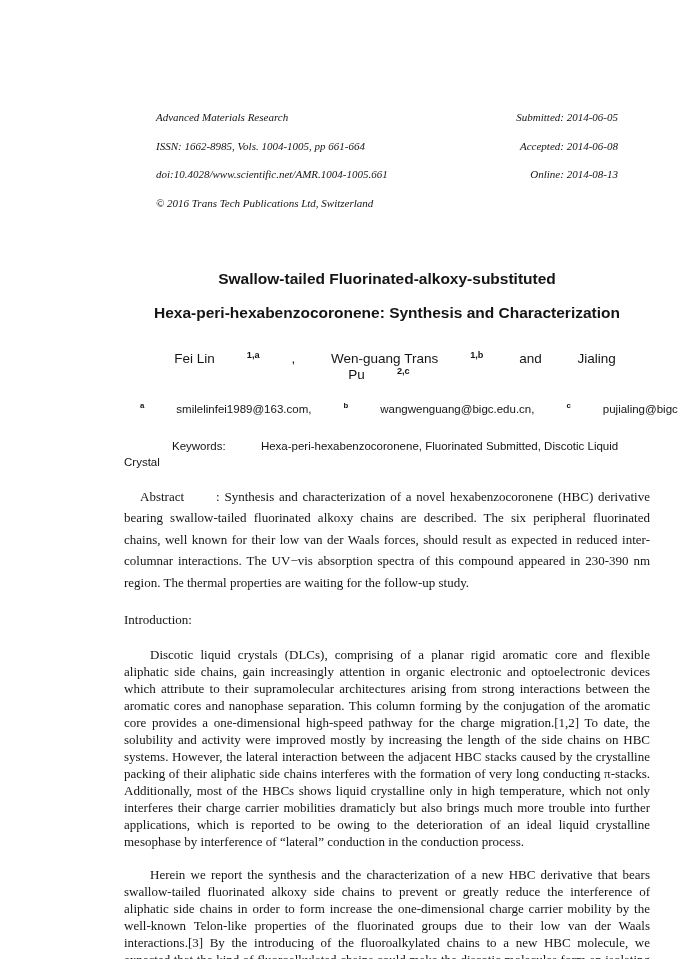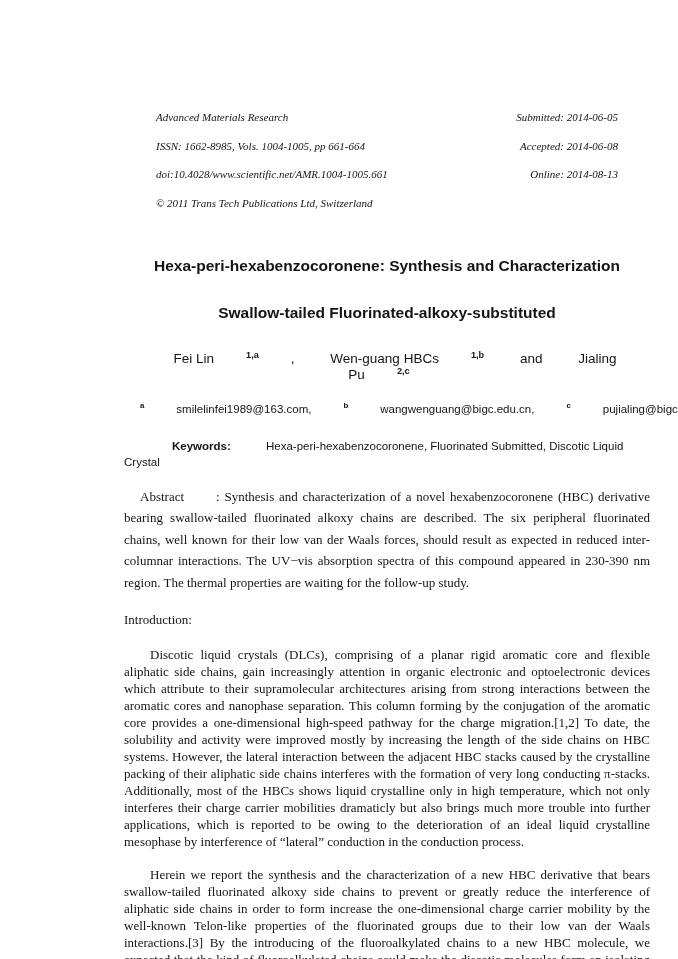--- a/index.html
+++ b/index.html
@@ -66,21 +66,21 @@
     font-size: 11.5px;
     line-height: 21.5px;
   }
   
   .keywords-line {
     margin-top: 17px;
     font-family: "Liberation Sans", sans-serif;
     font-size: 11.5px;
     line-height: 16px;
   }
-  .keywords-line .lbl { font-weight: bold; padding-left: 32px; }
+  .keywords-line .lbl { font-weight: normal; padding-left: 32px; }
   
   .abstract-para {
     margin-top: 15px;
     font-family: "Liberation Serif", serif;
     font-size: 13px;
     line-height: 21.6px;
     text-align: justify;
   }
   .abstract-para .lbl { font-weight: normal; }
   
@@ -103,33 +103,33 @@
 </head>
 <body>
 
 <div class="page">
 
   <div class="pub-header">
     <div class="left">
       <div>Advanced Materials Research</div>
       <div>ISSN: 1662-8985, Vols. 1004-1005, pp 661-664</div>
       <div>doi:10.4028/www.scientific.net/AMR.1004-1005.661</div>
-      <div>© 2011 Trans Tech Publications Ltd, Switzerland</div>
+      <div>© 2016 Trans Tech Publications Ltd, Switzerland</div>
     </div>
     <div class="right">
       <div>Submitted: 2014-06-05</div>
       <div>Accepted: 2014-06-08</div>
       <div>Online: 2014-08-13</div>
     </div>
   </div>
 
+  <div class="title-line first">Swallow-tailed Fluorinated-alkoxy-substituted</div>
   <div class="title-line second">Hexa-peri-hexabenzocoronene: Synthesis and Characterization</div>
-  <div class="title-line first">Swallow-tailed Fluorinated-alkoxy-substituted</div>
 
-  <div class="authors-line"><span>Fei Lin</span><sup>1,a</sup><span>, </span><span>Wen-guang HBCs</span><sup>1,b</sup><span> and </span><span>Jialing Pu</span><sup>2,c</sup></div>
+  <div class="authors-line"><span>Fei Lin</span><sup>1,a</sup><span>, </span><span>Wen-guang Trans</span><sup>1,b</sup><span> and </span><span>Jialing Pu</span><sup>2,c</sup></div>
 
 
   <div class="emails-line"><sup>a</sup><span>smilelinfei1989@163.com,</span><sup>b</sup><span>wangwenguang@bigc.edu.cn,</span><sup>c</sup><span>pujialing@bigc.edu.cn</span></div>
 
   <div class="keywords-line"><span class="lbl">Keywords:</span><span> Hexa-peri-hexabenzocoronene, Fluorinated Submitted, Discotic Liquid Crystal</span></div>
 
   <div class="abstract-para"><span class="lbl">Abstract</span><span>: Synthesis and characterization of a novel hexabenzocoronene (HBC) derivative bearing swallow-tailed fluorinated alkoxy chains are described. The six peripheral fluorinated chains, well known for their low van der Waals forces, should result as expected in reduced inter-columnar interactions. The UV−vis absorption spectra of this compound appeared in 230-390 nm region. The thermal properties are waiting for the follow-up study.</span></div>
 
   <div class="section-heading">Introduction:</div>
 

